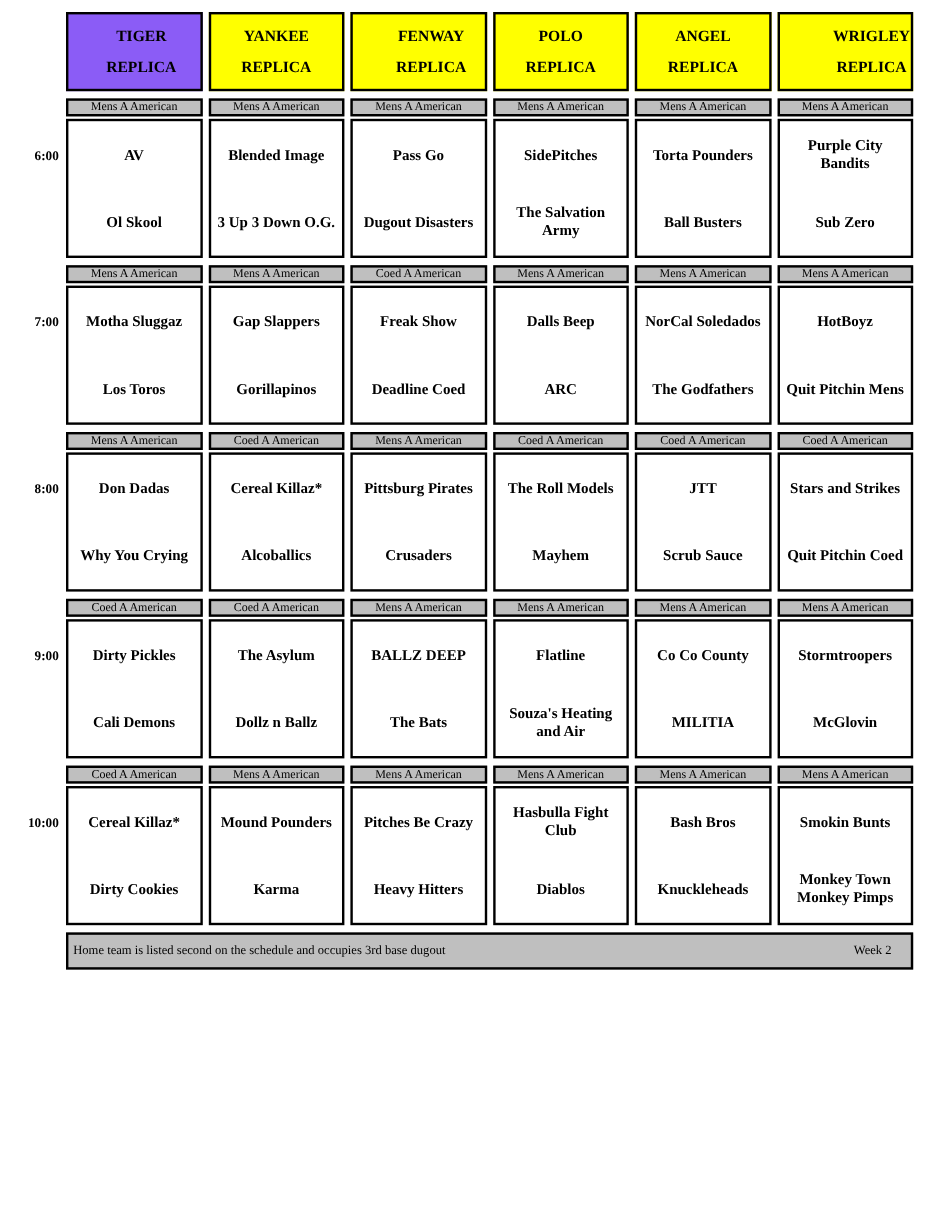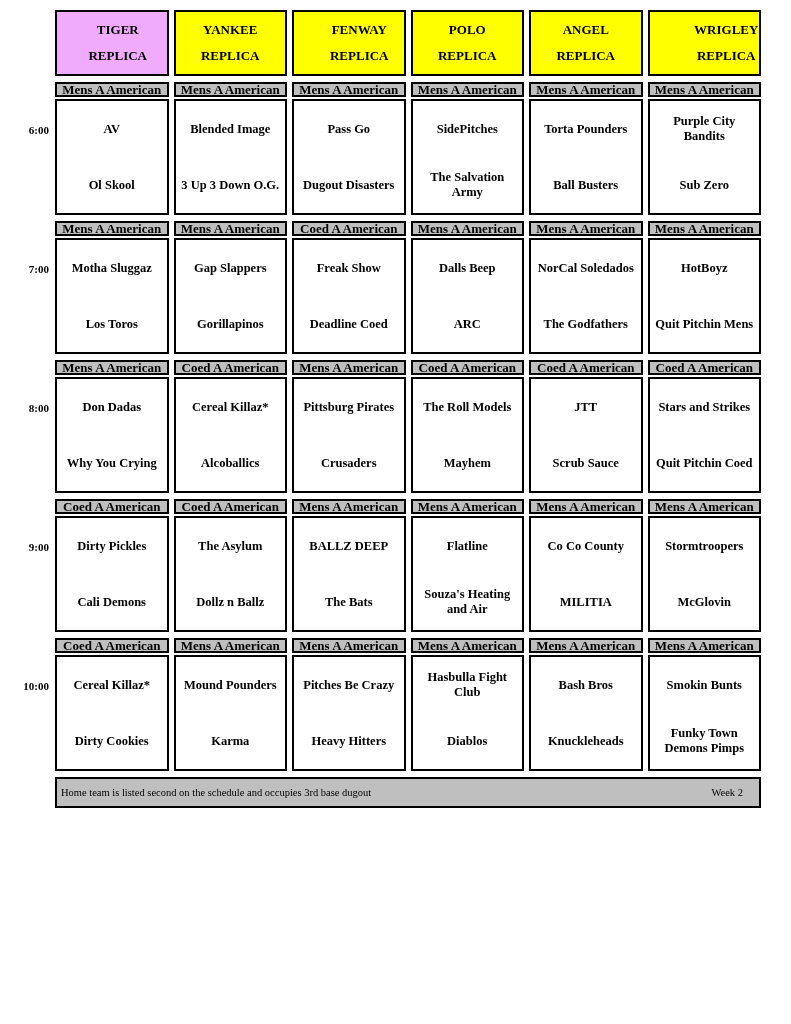--- a/index.html
+++ b/index.html
@@ -11,36 +11,36 @@
                font-weight: bold; font-size: 17px; margin-bottom: 2px; background: #fff; }
   .row6 { display: grid; grid-template-columns: repeat(6, 1fr); column-gap: 5px; }
   .header-row { margin-bottom: 6px; }
   .hcell { height: 66px; display: flex; flex-direction: column; justify-content: space-evenly;
            align-items: center; font-weight: bold; font-size: 13px; text-align: center; }
   .block { position: relative; margin-bottom: 6px; }
   .time { position: absolute; left: -51px; width: 45px; top: 42px; text-align: right;
           font-weight: bold; font-size: 11px; }
   .division-row { margin-bottom: 2px; }
   .dcell { height: 15px; display: flex; align-items: center; justify-content: center;
-           font-weight: bold; font-size: 13px; }
+           font-weight: normal; font-size: 10px; }
   .gcell { height: 116px; background: #fff; display: flex; flex-direction: column;
            font-weight: bold; font-size: 12.5px; text-align: center; }
   .gcell .team { flex: 1; display: flex; align-items: center; justify-content: center;
                  padding: 0 3px; line-height: 1.2; }
   .footer-bar { height: 31px; display: flex; align-items: center; justify-content: space-between;
                 font-weight: normal; font-size: 10.5px; padding: 0 16px 0 4px; }
 </style>
 </head>
 <body>
 
 <div class="sheet">
 
 
   <div class="row6 header-row">
-    <div class="hcell cell hbg" style="background: #f0abfc; padding-left: 12px;">
+    <div class="hcell cell hbg" style="background: #8b5cf6; padding-left: 12px;">
       <div>TIGER</div>
       <div>REPLICA</div>
     </div>
     <div class="hcell cell hbg" style="background: rgb(255, 255, 0);">
       <div>YANKEE</div>
       <div>REPLICA</div>
     </div>
     <div class="hcell cell hbg" style="background: rgb(255, 255, 0); padding-left: 21px;">
       <div>FENWAY</div>
       <div>REPLICA</div>
@@ -237,21 +237,21 @@
       <div class="gcell cell">
         <div class="team">Hasbulla Fight Club</div>
         <div class="team">Diablos</div>
       </div>
       <div class="gcell cell">
         <div class="team">Bash Bros</div>
         <div class="team">Knuckleheads</div>
       </div>
       <div class="gcell cell">
         <div class="team">Smokin Bunts</div>
-        <div class="team">Funky Town Demons Pimps</div>
+        <div class="team">Monkey Town Monkey Pimps</div>
       </div>
     </div>
   </div>
 
   <div class="footer-bar cell gbg" style="background: rgb(191, 191, 191);">
     <span>Home team is listed second on the schedule and occupies 3rd base dugout</span>
     <span>Week 2</span>
   </div>
 
 </div>

